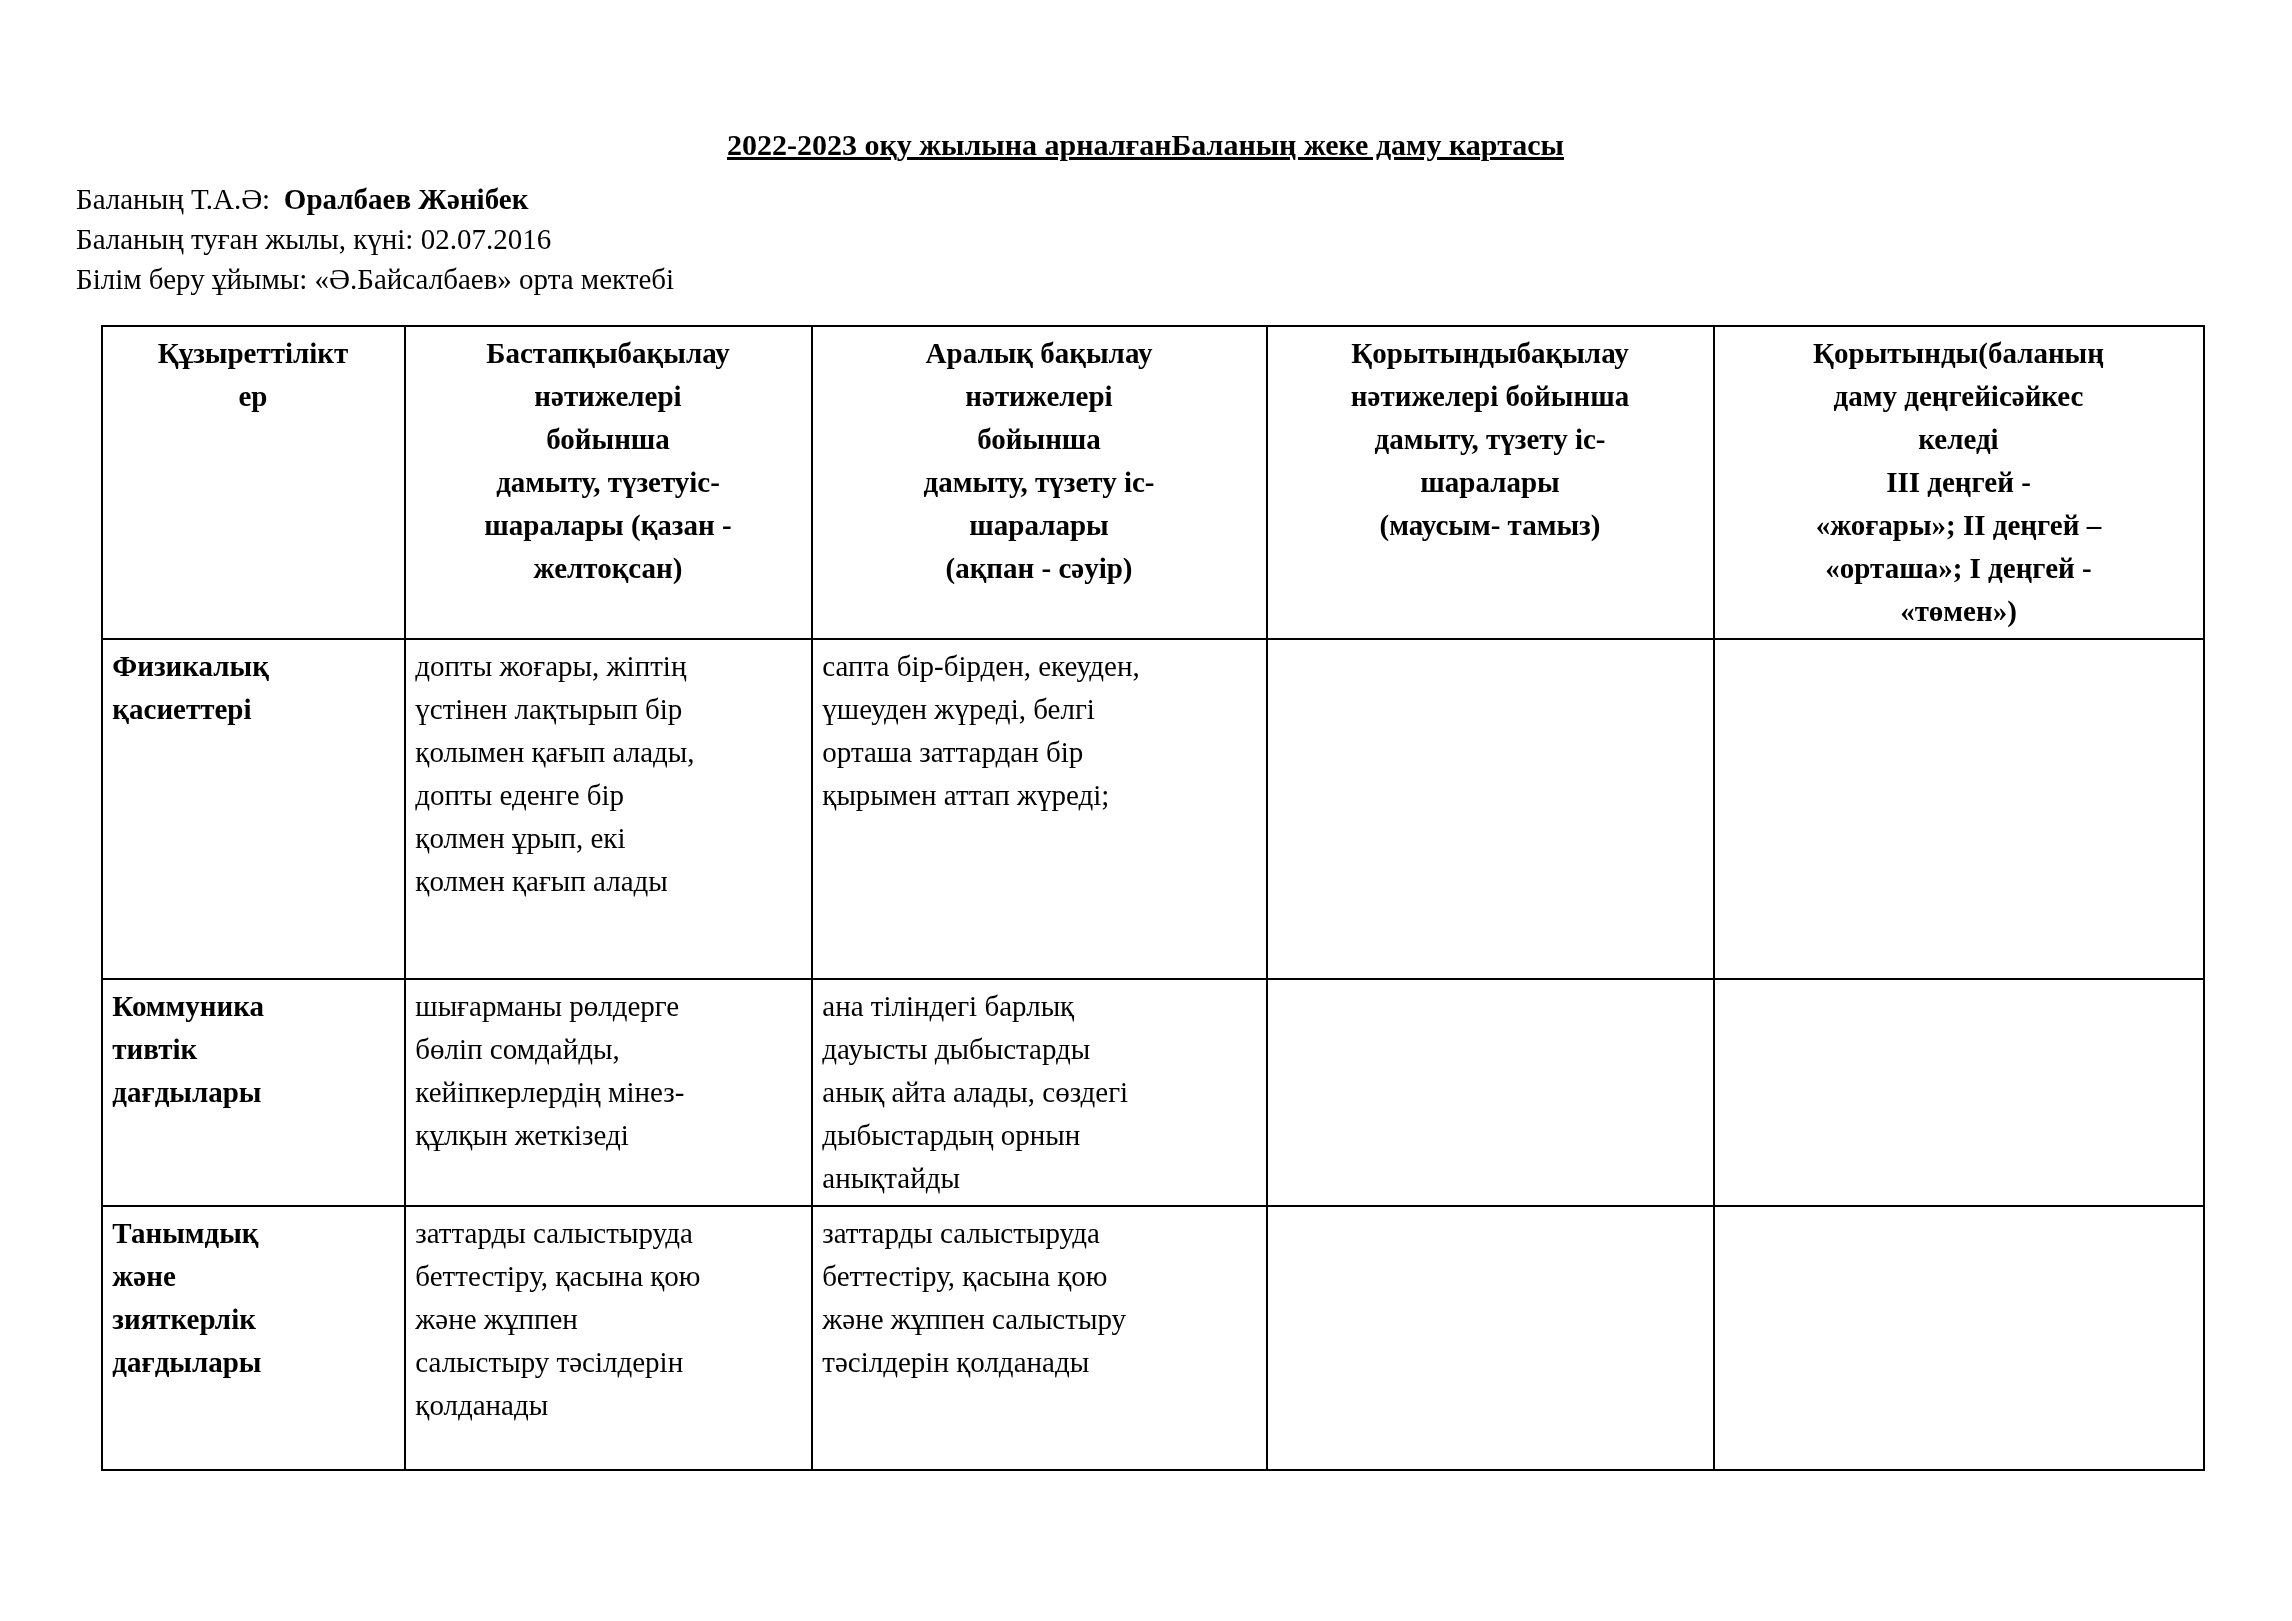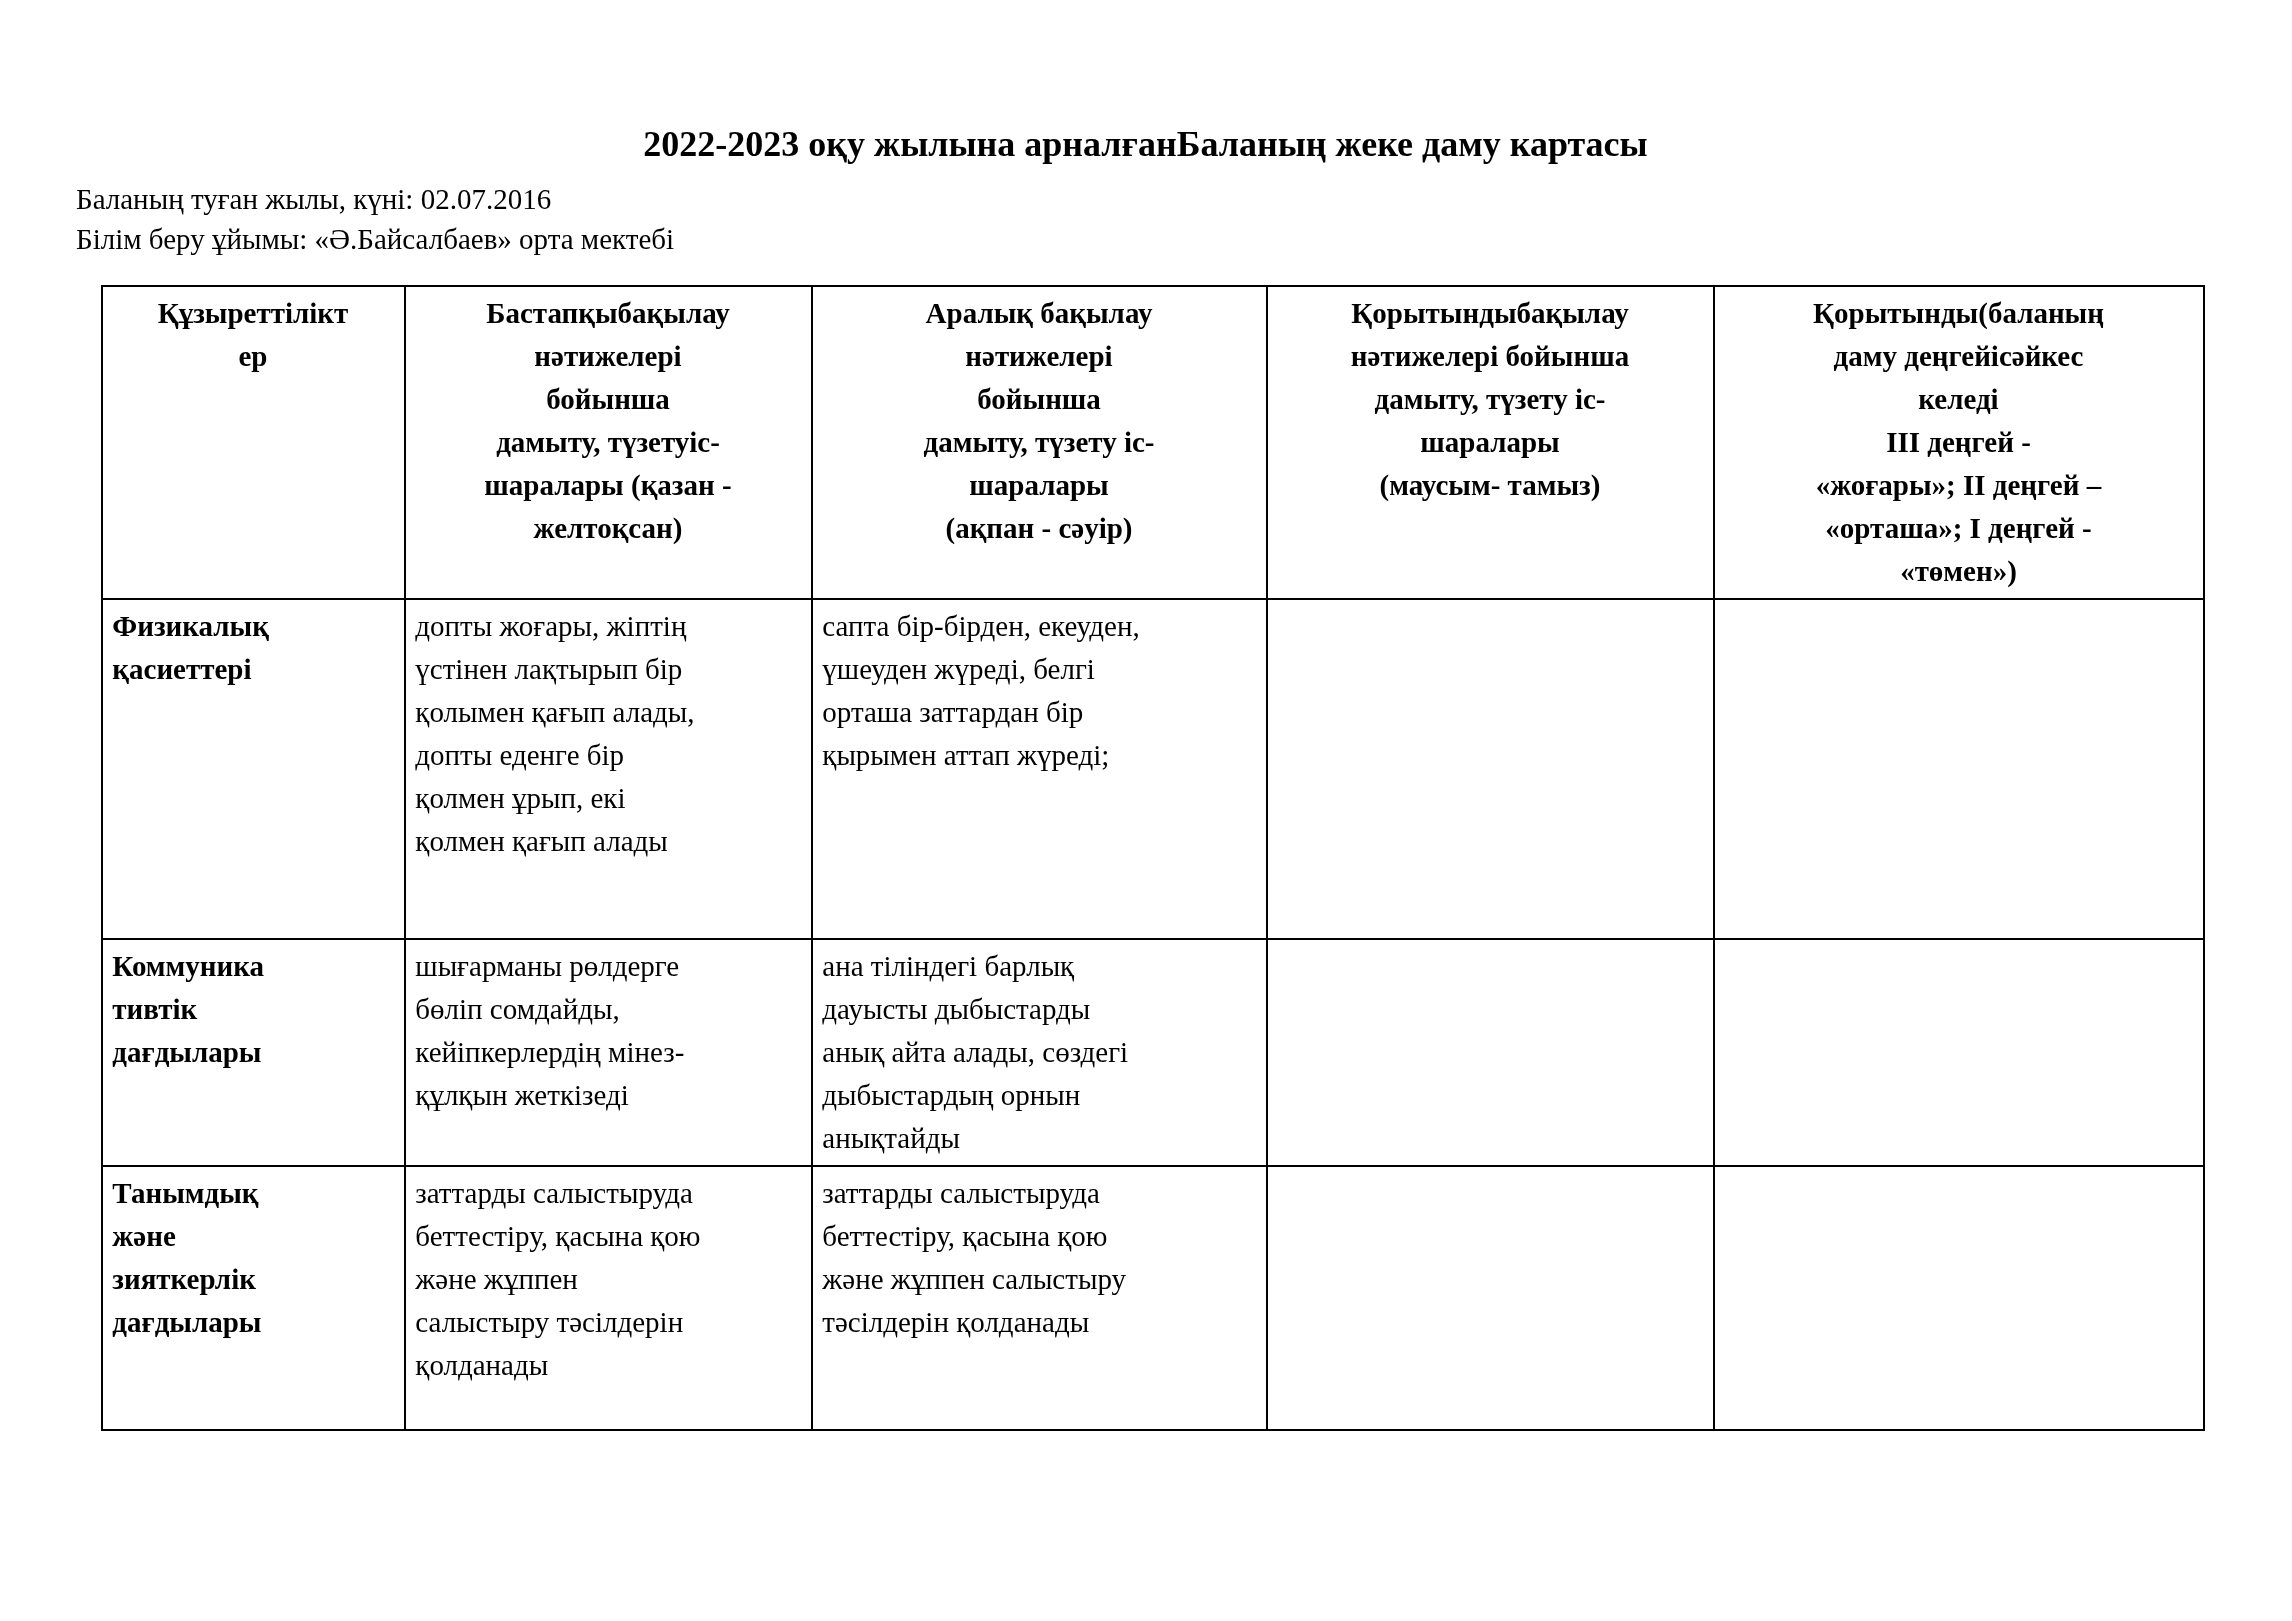--- a/index.html
+++ b/index.html
@@ -13,24 +13,25 @@
     height: 1621px;
     font-family: "Liberation Serif", serif;
     overflow: hidden;
   }
   .page {
     padding: 125px 78px 0 76px;
     box-sizing: border-box;
   }
   .title {
     margin: 0 0 14.7px 0;
-    font-size: 36px;
+    font-size: 30px;
     line-height: 39px;
     font-weight: bold;
     text-align: center;
+    text-decoration: underline;
   }
   .info-line {
     margin: 0;
     font-size: 29px;
     line-height: 40px;
     font-weight: normal;
   }
   .info-line .bold-value {
     font-weight: bold;
     margin-left: 13.7px;
@@ -72,20 +73,21 @@
   tr.body-row-1    { height: 224px; }
   tr.body-row-2    { height: 264px; }
 </style>
 </head>
 <body>
 
 <div class="page">
 
   <h1 class="title">2022-2023 оқу жылына арналғанБаланың жеке даму картасы</h1>
 
+  <p class="info-line"><span>Баланың Т.А.Ә:</span><span class="bold-value">Оралбаев Жәнібек</span></p>
 
   <p class="info-line">Баланың туған жылы, күні: 02.07.2016</p>
 
   <p class="info-line">Білім беру ұйымы: «Ә.Байсалбаев» орта мектебі</p>
 
   <table class="dev-table">
     <colgroup>
       <col class="c1">
         <col class="c2">
         <col class="c3">

